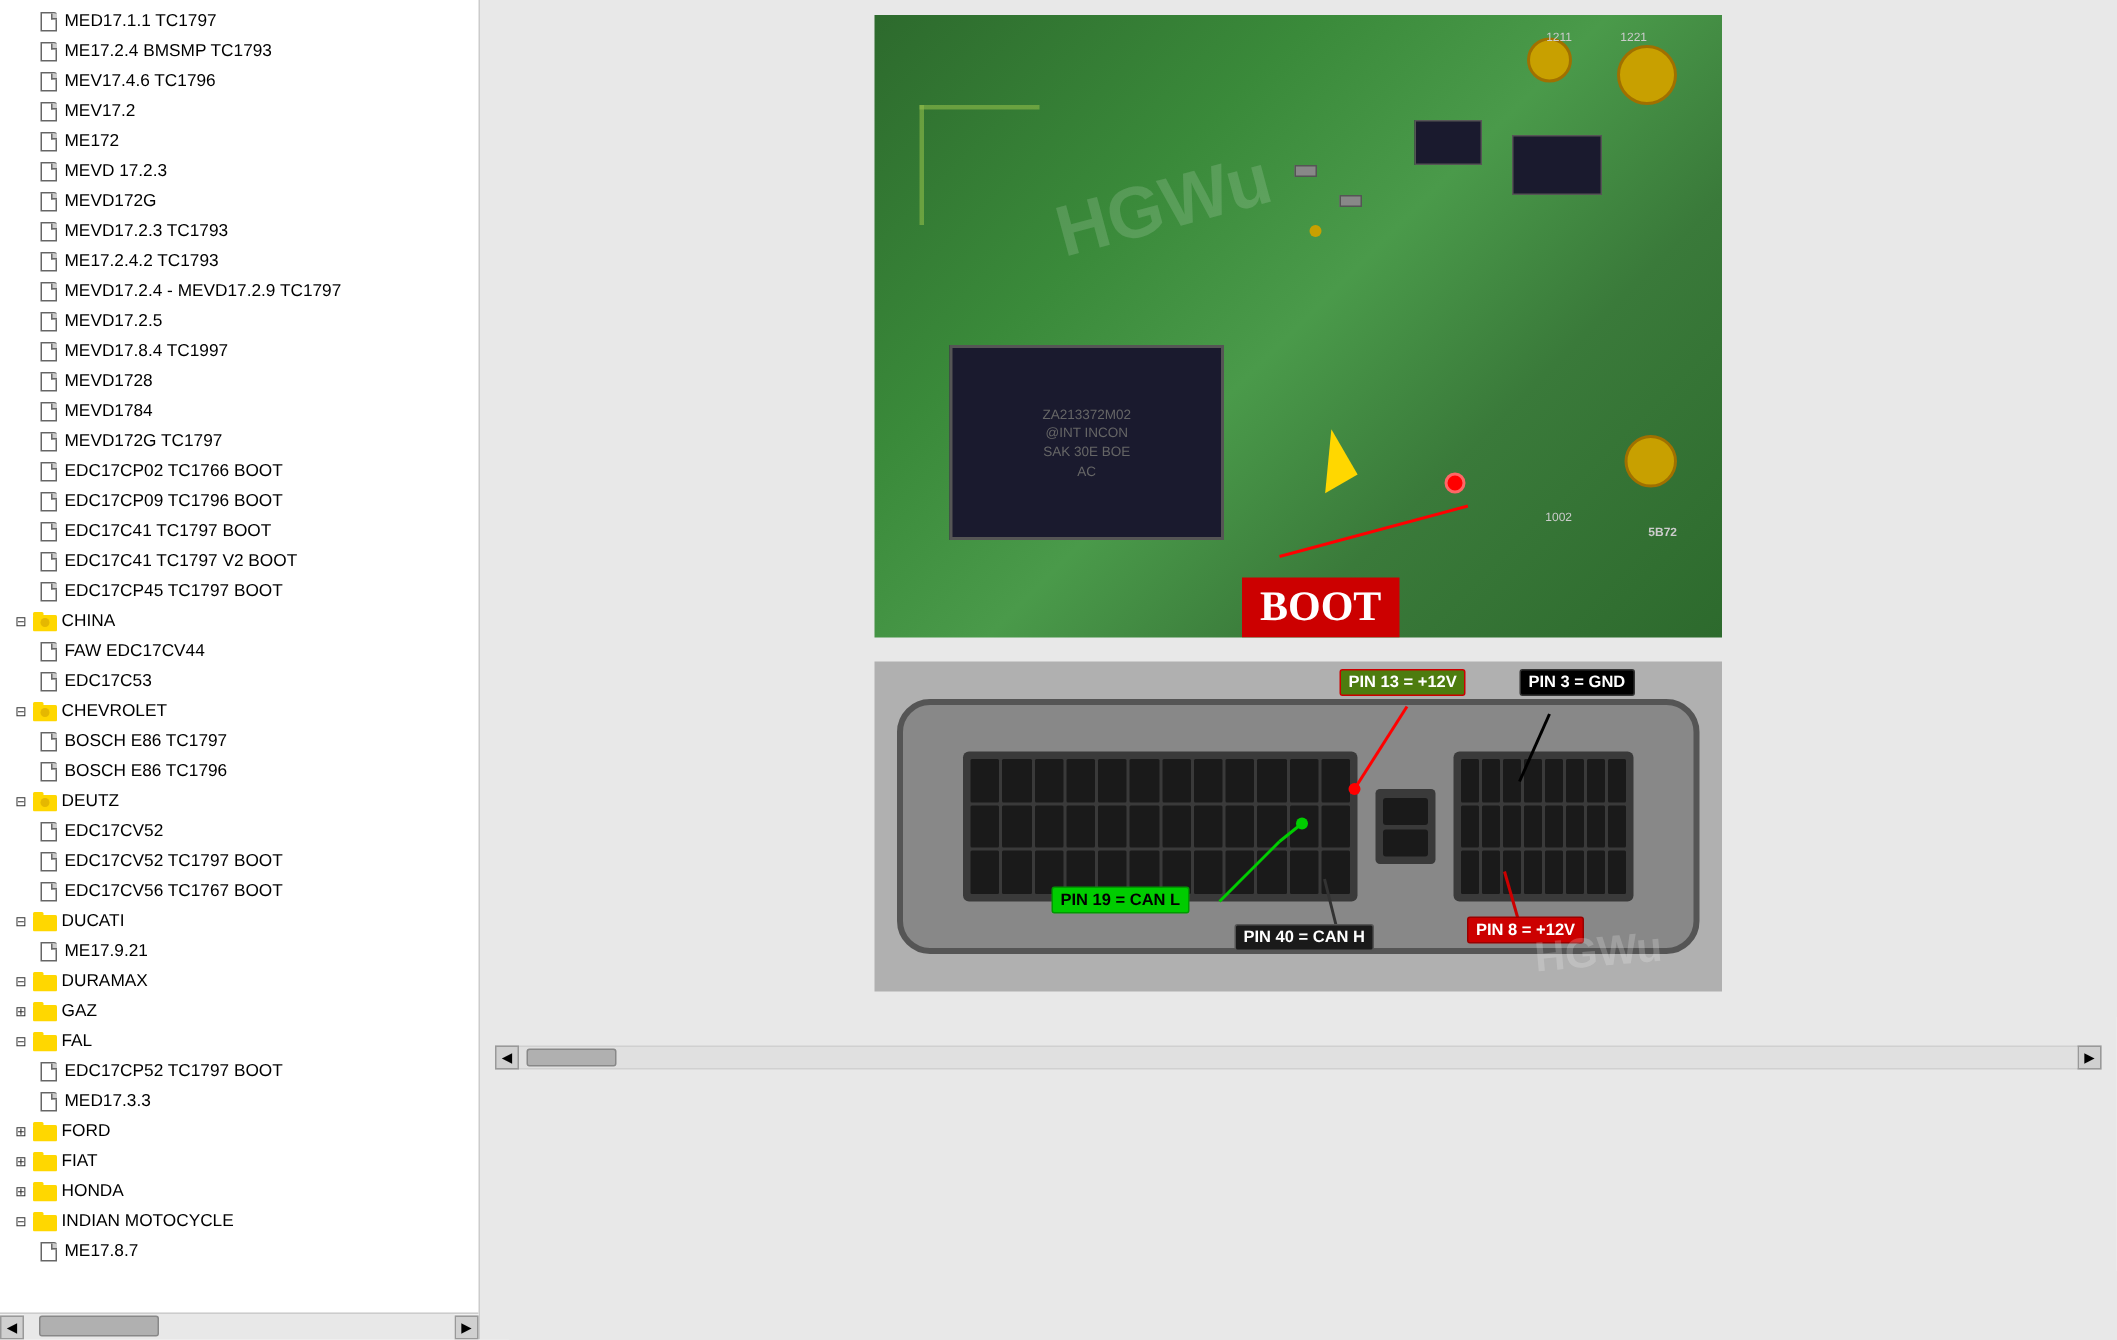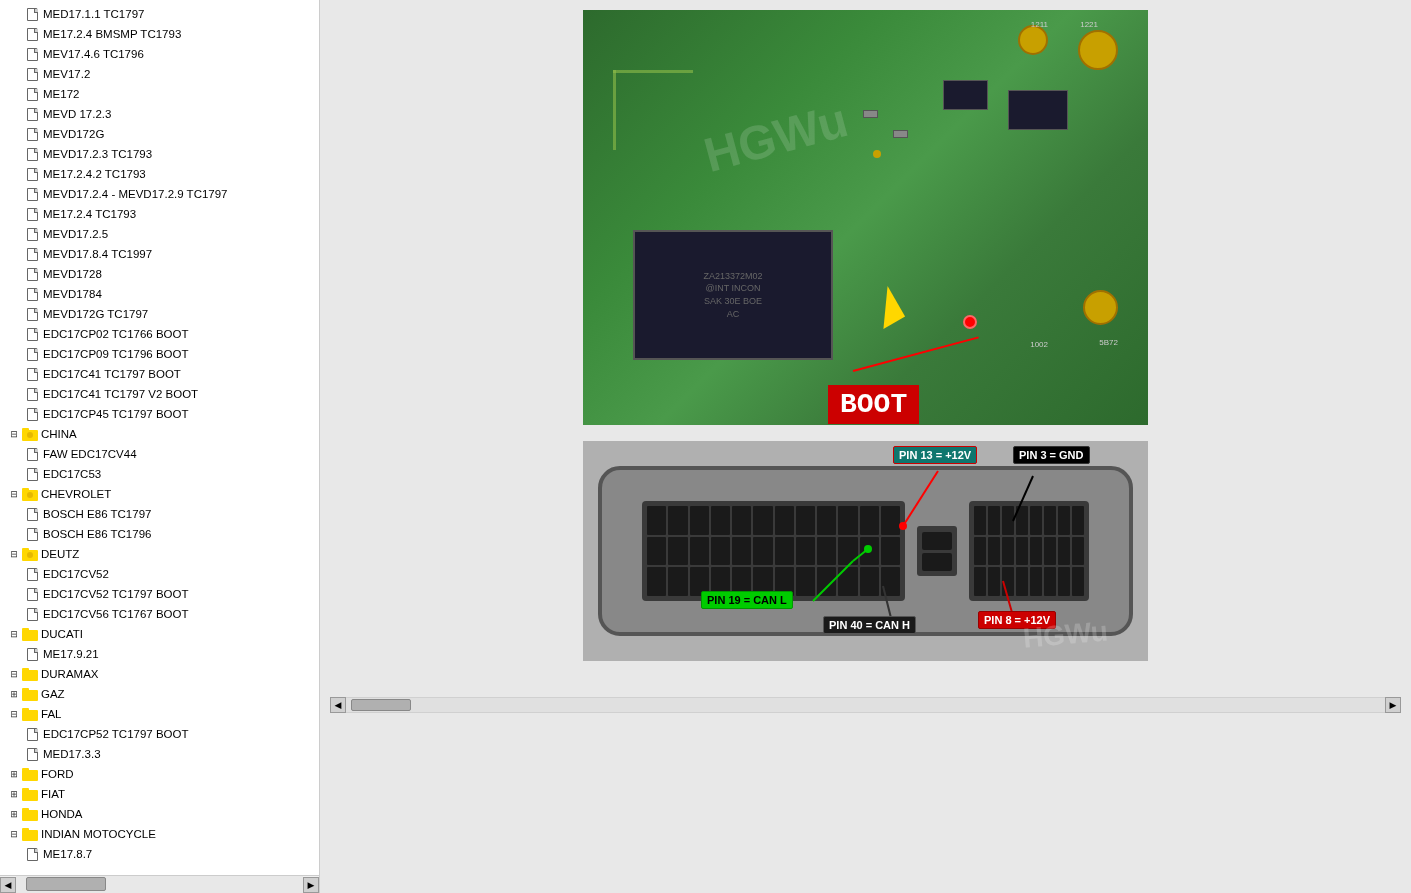--- a/index.html
+++ b/index.html
@@ -127,21 +127,21 @@
       overflow: hidden;
     }
 
     .boot-label {
       position: absolute;
       background: #cc0000;
       color: white;
       font-size: 28px;
       font-weight: bold;
       padding: 4px 12px;
-      font-family: Liberation Mono, monospace;
+      font-family: Liberation Serif, serif;
     }
 
     .red-dot {
       position: absolute;
       width: 14px;
       height: 14px;
       background: red;
       border-radius: 50%;
       border: 2px solid #ff6666;
     }
@@ -164,21 +164,21 @@
       border: 1.5px solid;
       border-radius: 2px;
     }
 
     .pin-label-green {
       background: #00cc00;
       color: #000;
       border-color: #009900;
     }
     .pin-label-red-top {
-      background: #0f766e;
+      background: #4d7c0f;
       color: #fff;
       border-color: #cc0000;
     }
     .pin-label-black {
       background: #000000;
       color: #fff;
       border-color: #333;
     }
     .pin-label-dark {
       background: #1a1a1a;
@@ -266,26 +266,20 @@
     <div class="tree-item indent-2">
       <span class="tree-icon">
           <div class="doc-icon"></div>
         </span>
       <span class="tree-label">MEVD17.2.4 - MEVD17.2.9 TC1797</span>
     </div>
     <div class="tree-item indent-2">
       <span class="tree-icon">
           <div class="doc-icon"></div>
         </span>
-      <span class="tree-label">ME17.2.4 TC1793</span>
-    </div>
-    <div class="tree-item indent-2">
-      <span class="tree-icon">
-          <div class="doc-icon"></div>
-        </span>
       <span class="tree-label">MEVD17.2.5</span>
     </div>
     <div class="tree-item indent-2">
       <span class="tree-icon">
           <div class="doc-icon"></div>
         </span>
       <span class="tree-label">MEVD17.8.4 TC1997</span>
     </div>
     <div class="tree-item indent-2">
       <span class="tree-icon">
@@ -535,21 +529,21 @@
     </div>
     <div class="scroll-btn">▶</div>
   </div>
 </div>
 
 <div id="right-panel">
 
   <div style="position: relative; width: 565px; height: 415px;">
     <div id="pcb-image">
 
-      <div style="position:absolute; left:50px; top:220px; width:200px; height:130px; background:#1a1a2e; border:2px solid #555; display:flex; align-items:center; justify-content:center; flex-direction:column;">
+      <div style="position:absolute; left:50px; top:220px; width:183px; height:130px; background:#1a1a2e; border:2px solid #555; display:flex; align-items:center; justify-content:center; flex-direction:column;">
         <div style="color:#666; font-size:9px; text-align:center; line-height:1.4;">ZA213372M02<br>@INT INCON<br>SAK 30E BOE<br>AC</div>
       </div>
 
       <div style="position:absolute; right:30px; top:20px; width:40px; height:40px; background:#c8a000; border-radius:50%; border:2px solid #a07000;"></div>
       <div style="position:absolute; right:100px; top:15px; width:30px; height:30px; background:#c8a000; border-radius:50%; border:2px solid #a07000;"></div>
       <div style="position:absolute; right:30px; top:280px; width:35px; height:35px; background:#c8a000; border-radius:50%; border:2px solid #a07000;"></div>
 
       <div style="position:absolute; right:80px; top:80px; width:60px; height:40px; background:#1a1a2e; border:1px solid #555;"></div>
       <div style="position:absolute; right:160px; top:70px; width:45px; height:30px; background:#1a1a2e; border:1px solid #555;"></div>
 
@@ -565,21 +559,21 @@
       <div class="red-dot" style="left:380px; top:305px;"></div>
 
       <div style="position:absolute; left:270px; top:360px; width:130px; height:2px; background:red; transform:rotate(-15deg); transform-origin:left center;"></div>
 
       <div class="boot-label" style="left:245px; top:375px;">BOOT</div>
 
       <div class="watermark" style="left:120px; top:100px; font-size:48px;">HGWu</div>
 
       <div style="position:absolute; right:50px; top:10px; color:#ccc; font-size:8px;text-align:right;">1221</div>
       <div style="position:absolute; right:100px; top:10px; color:#ccc; font-size:8px;">1211</div>
-      <div style="position:absolute; right:30px; top:328px; color:#ccc; font-size:8px;">5B72</div>
+      <div style="position:absolute; right:30px; top:340px; color:#ccc; font-size:8px;font-weight:bold;">5B72</div>
       <div style="position:absolute; right:100px; top:330px; color:#ccc; font-size:8px;">1002</div>
     </div>
   </div>
 
   <div style="position: relative; width: 565px; height: 220px; margin-bottom: 20px;">
 
     <div style="width: 565px; height: 220px; background: #b0b0b0; position: relative; overflow: visible;">
 
       <div style="position:absolute; left:15px; top:25px; right:15px; bottom:25px; background:#888; border-radius:22px; border:4px solid #555; display:flex; align-items:center; padding:8px 40px; gap:12px;">
 

